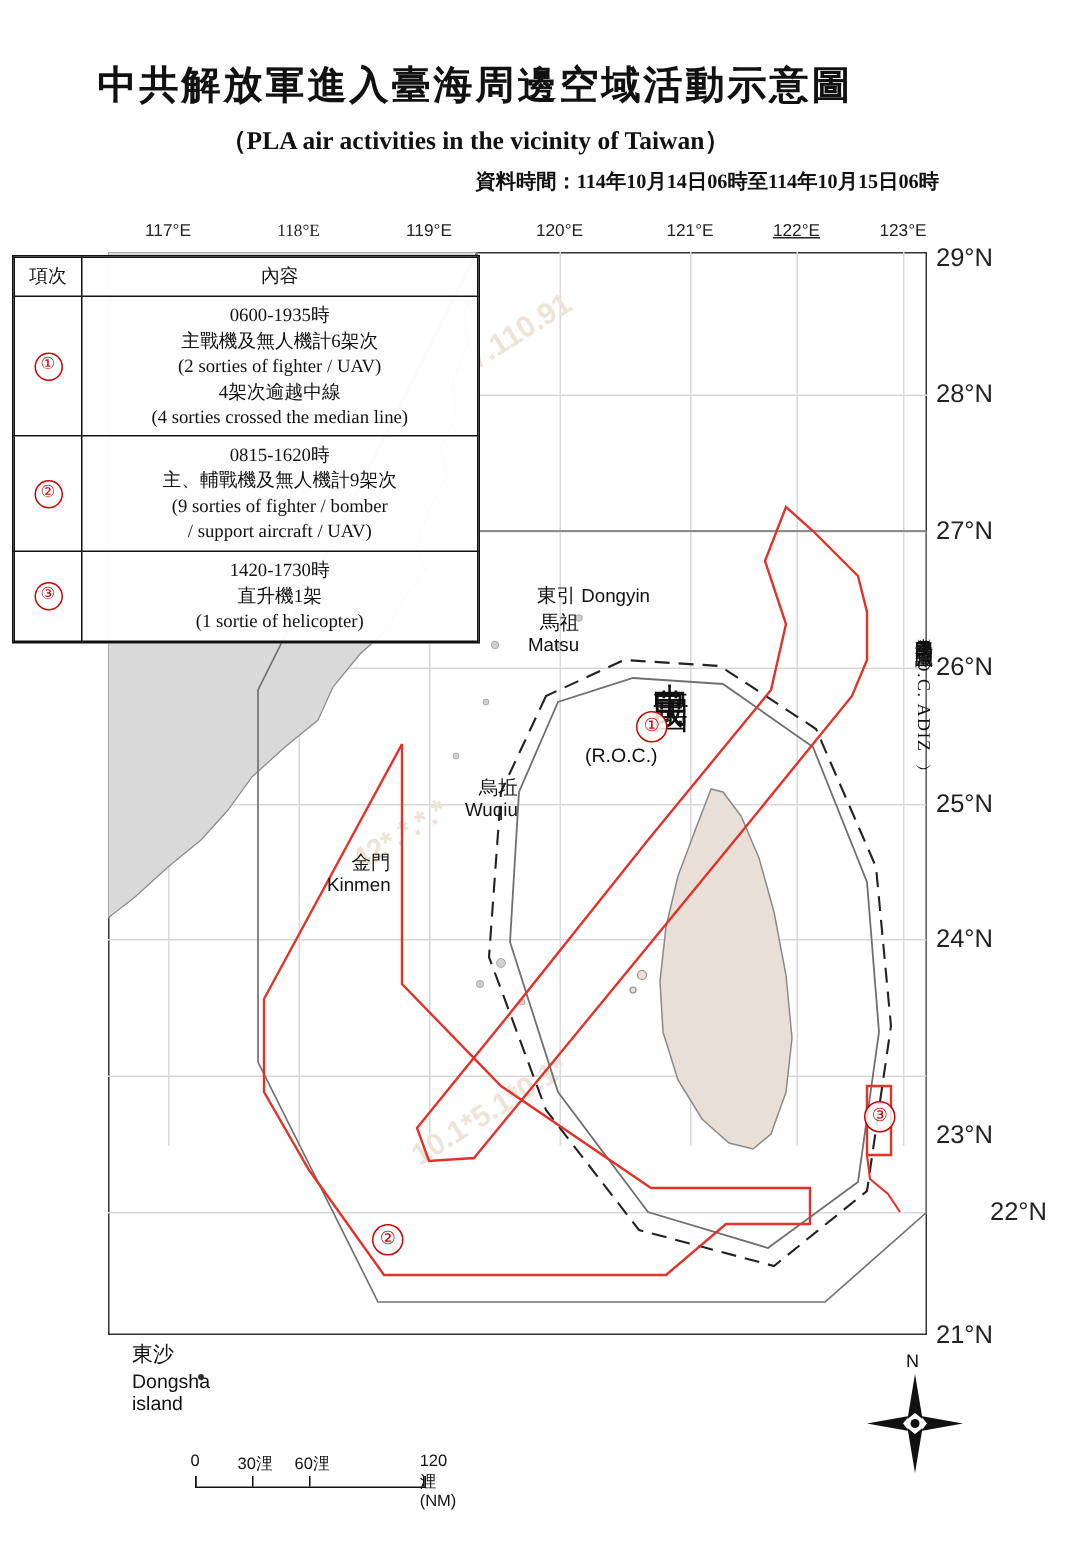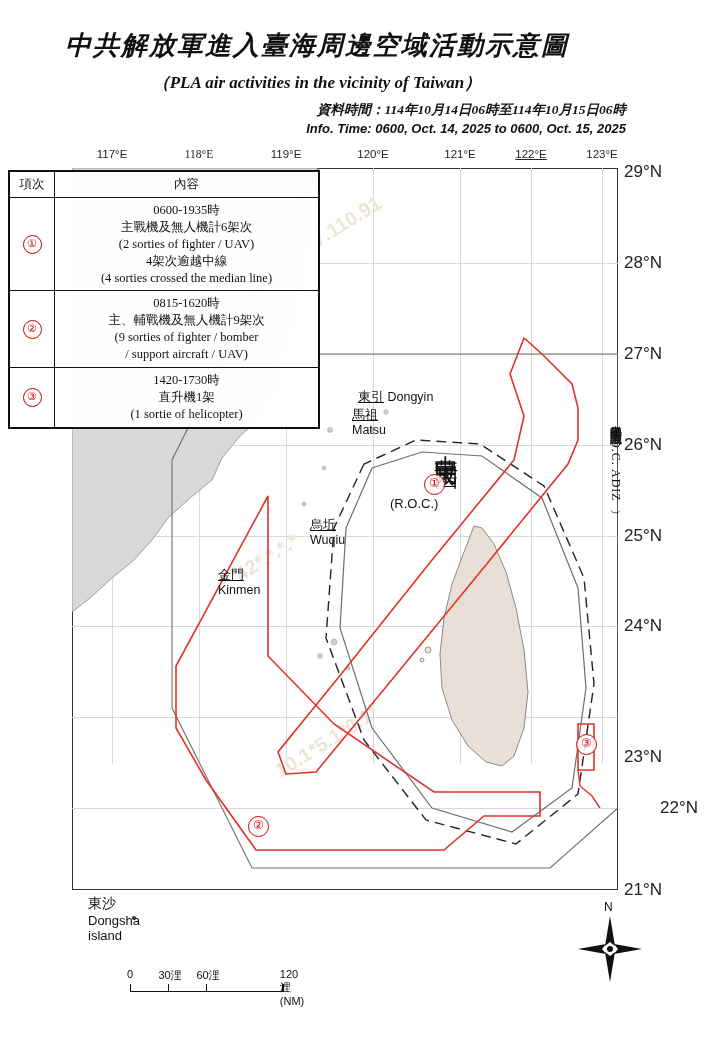--- a/index.html
+++ b/index.html
@@ -5,21 +5,21 @@
   html,body{margin:0;padding:0;}
   body{
     width:720px;height:1040px;
     background:#ffffff;
     font-family:"Liberation Sans", sans-serif;
     color:#111;
     position:relative;
     overflow:hidden;
   }
   
-  #header{position:absolute;left:0;top:0;width:634px;font-style:italic;}
+  #header{position:absolute;left:0;top:11px;width:634px;}
   .title-cn{
     text-align:center;font-family:"Liberation Serif", serif;
     font-size:26px;font-weight:bold;letter-spacing:2px;margin-top:28px;
   }
   .title-en{
     text-align:center;font-size:17px;font-weight:bold;margin-top:8px;
     font-family:"Liberation Serif", serif;
   }
   .info-line{
     text-align:right;font-size:13px;font-weight:bold;margin-top:7px;
@@ -58,22 +58,22 @@
   #legend td.col-no{width:38px;}
   .circ{
     display:inline-block;width:17px;height:17px;line-height:15px;
     border:1px solid #c00;border-radius:50%;color:#c00;font-size:11px;
     text-align:center;
   }
   .legend-head{font-weight:normal;}
   .row-text{line-height:1.35;}
 
   
-  .place{position:absolute;font-size:12.5px;line-height:1.15;z-index:30;}
-  .place .cn{font-family:"Liberation Serif", serif;font-size:13px;text-decoration:underline;}
+  .place{position:absolute;font-size:12.5px;line-height:1.15;z-index:30;text-align:right;}
+  .place .cn{font-family:"Liberation Serif", serif;font-size:13px;}
   .adiz-label{
     position:absolute;right:-4px;top:248px;width:16px;
     font-size:12px;line-height:1.05;font-family:"Liberation Serif", serif;
     text-align:center;z-index:30;letter-spacing:1px;
   }
   .roc-center{
     position:absolute;left:360px;top:268px;z-index:30;text-align:center;
     font-family:"Liberation Serif", serif;font-size:24px;line-height:1.18;
   }
   .roc-sub{font-size:13px;font-family:"Liberation Sans",sans-serif;}
@@ -107,21 +107,20 @@
   #compass{position:absolute;left:578px;top:900px;width:64px;height:86px;z-index:30;}
   #compass .n{position:absolute;left:26px;top:0;font-size:12px;}
 </style>
 </head>
 <body>
 
 <div id="header">
   <div class="title-cn">中共解放軍進入臺海周邊空域活動示意圖</div>
   <div class="title-en">（PLA air activities in the vicinity of Taiwan）</div>
   <div class="info-line cn">資料時間：114年10月14日06時至114年10月15日06時</div>
-  <div class="info-line en">Info. Time: 0600, Oct. 14, 2025 to 0600, Oct. 15, 2025</div>
 </div>
 
 <div id="map-wrap">
   <div id="map-frame"></div>
 
   <div class="lon-label" style="left:40px;">117°E</div>
   <div class="lon-label" style="left:127px;font-family:Liberation Serif, serif;">118°E</div>
   <div class="lon-label" style="left:214px;">119°E</div>
   <div class="lon-label" style="left:301px;">120°E</div>
   <div class="lon-label" style="left:388px;">121°E</div>

